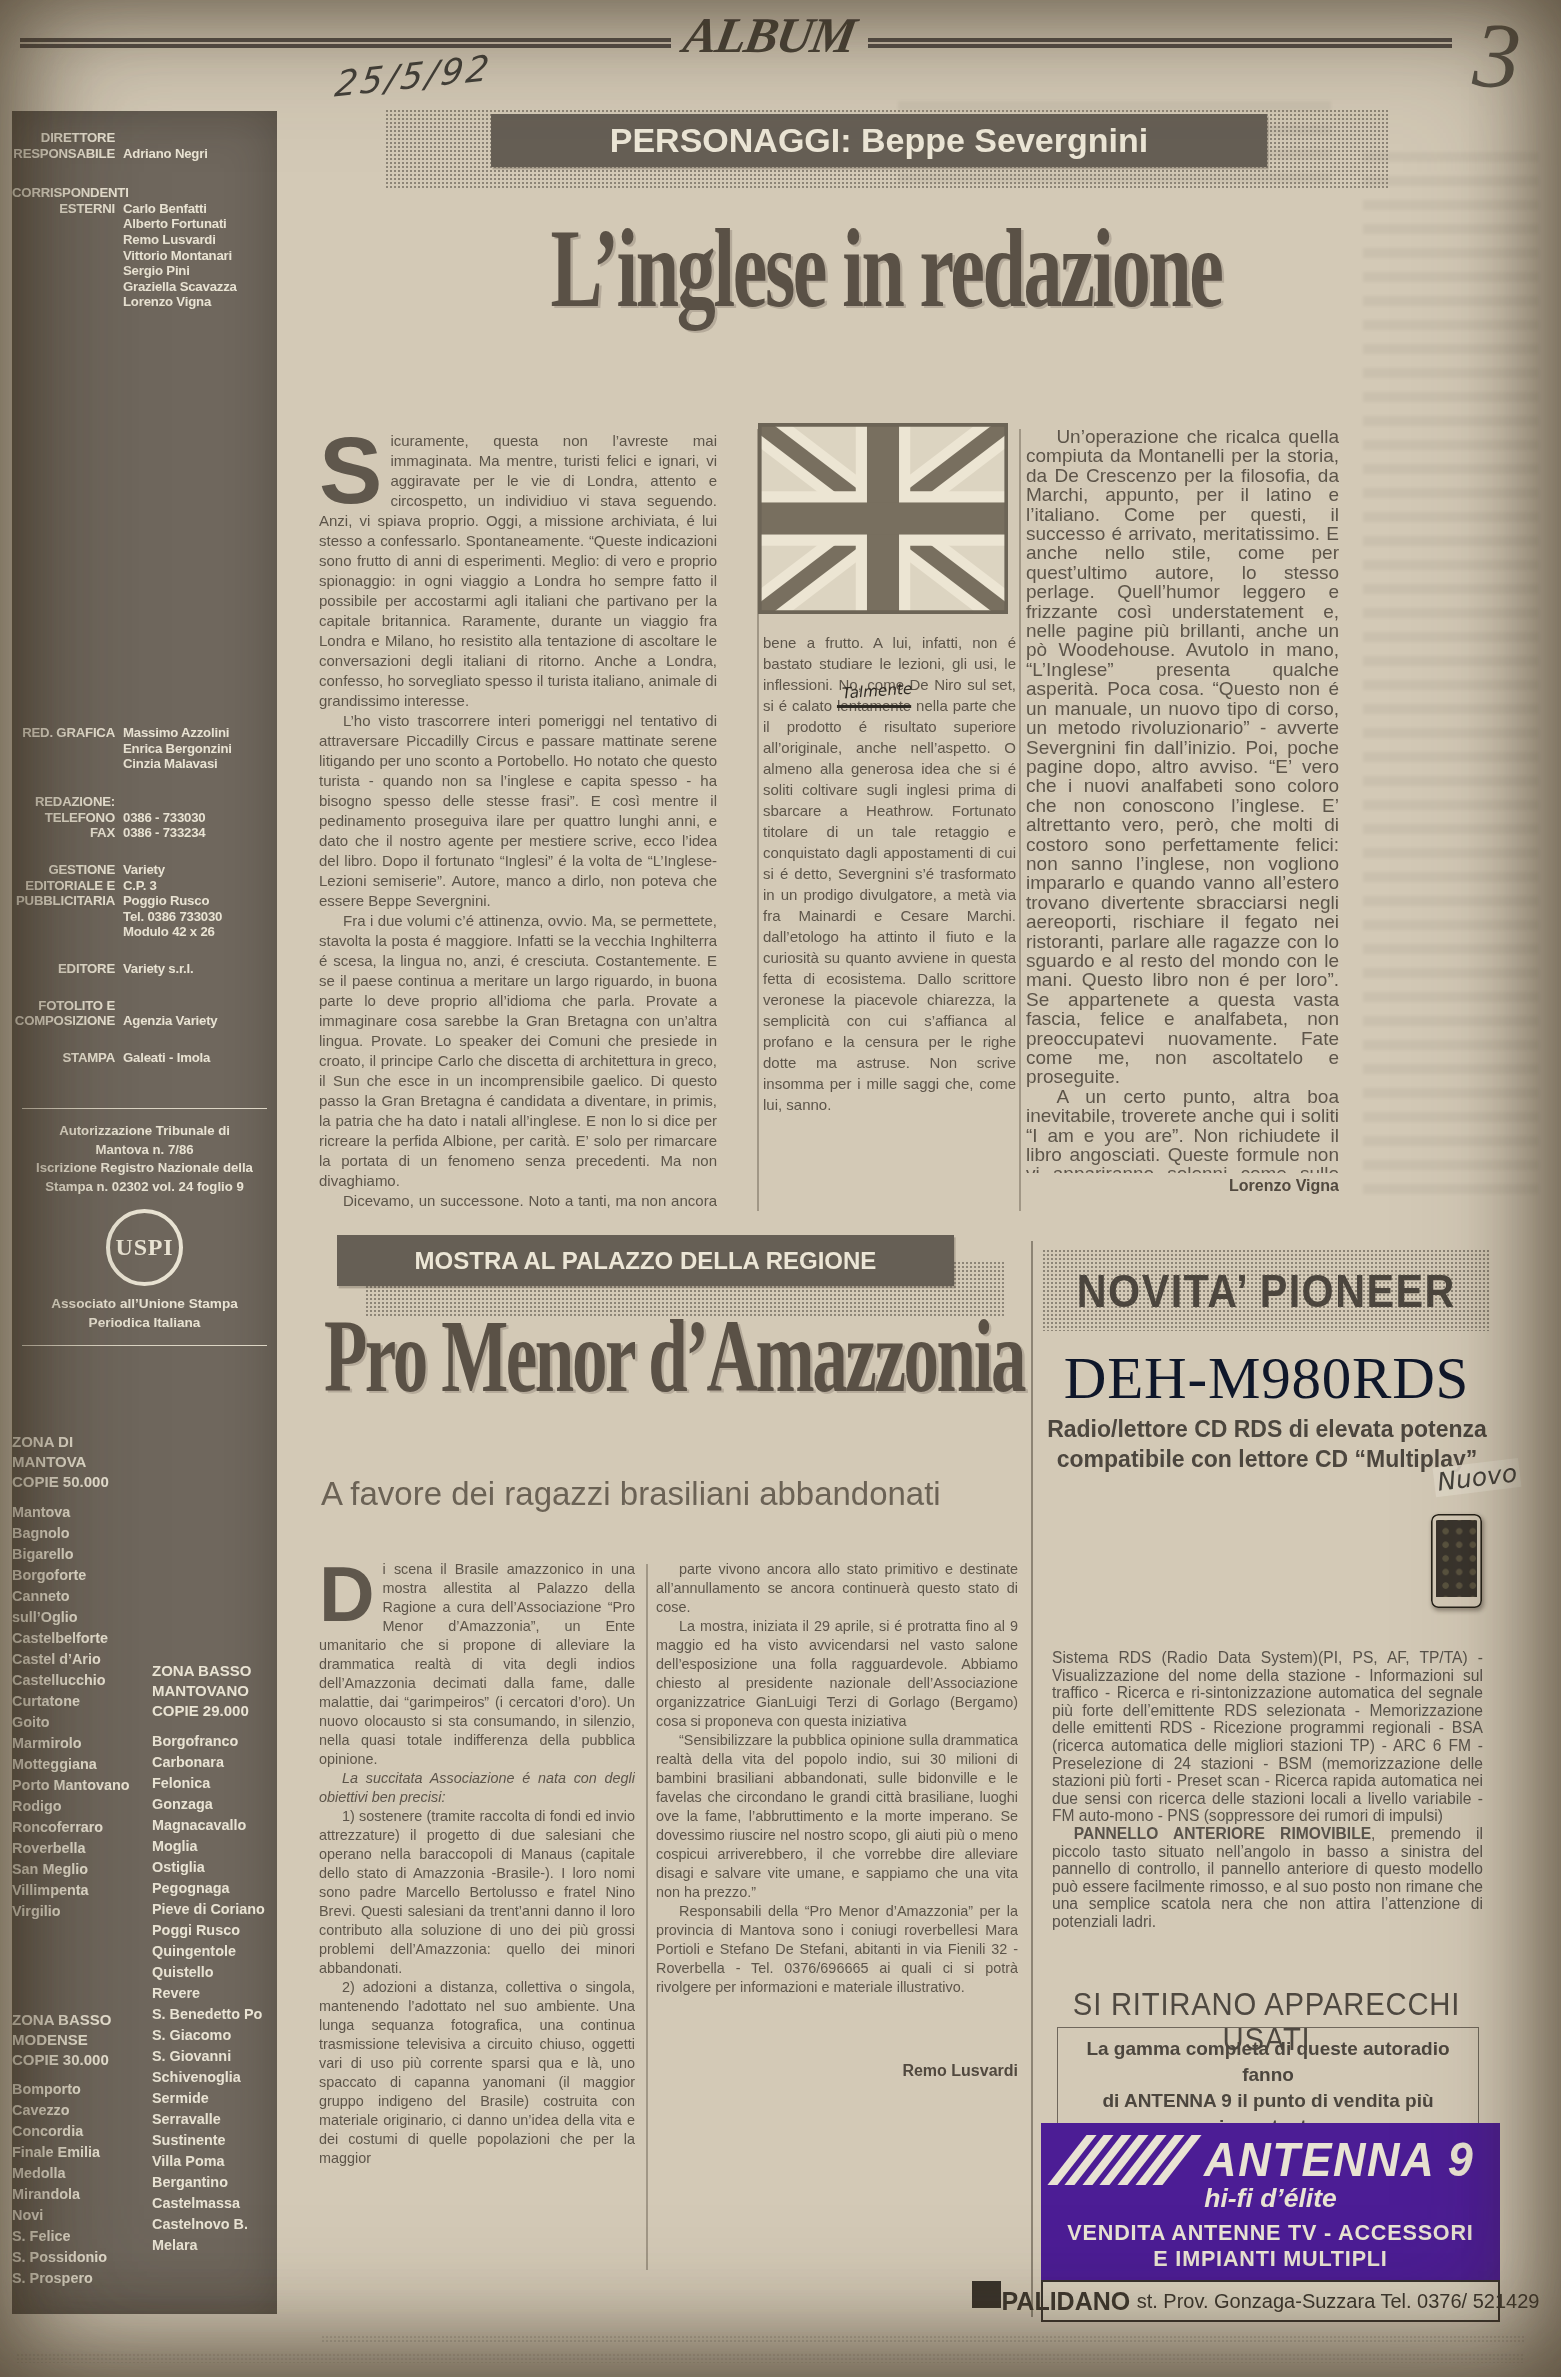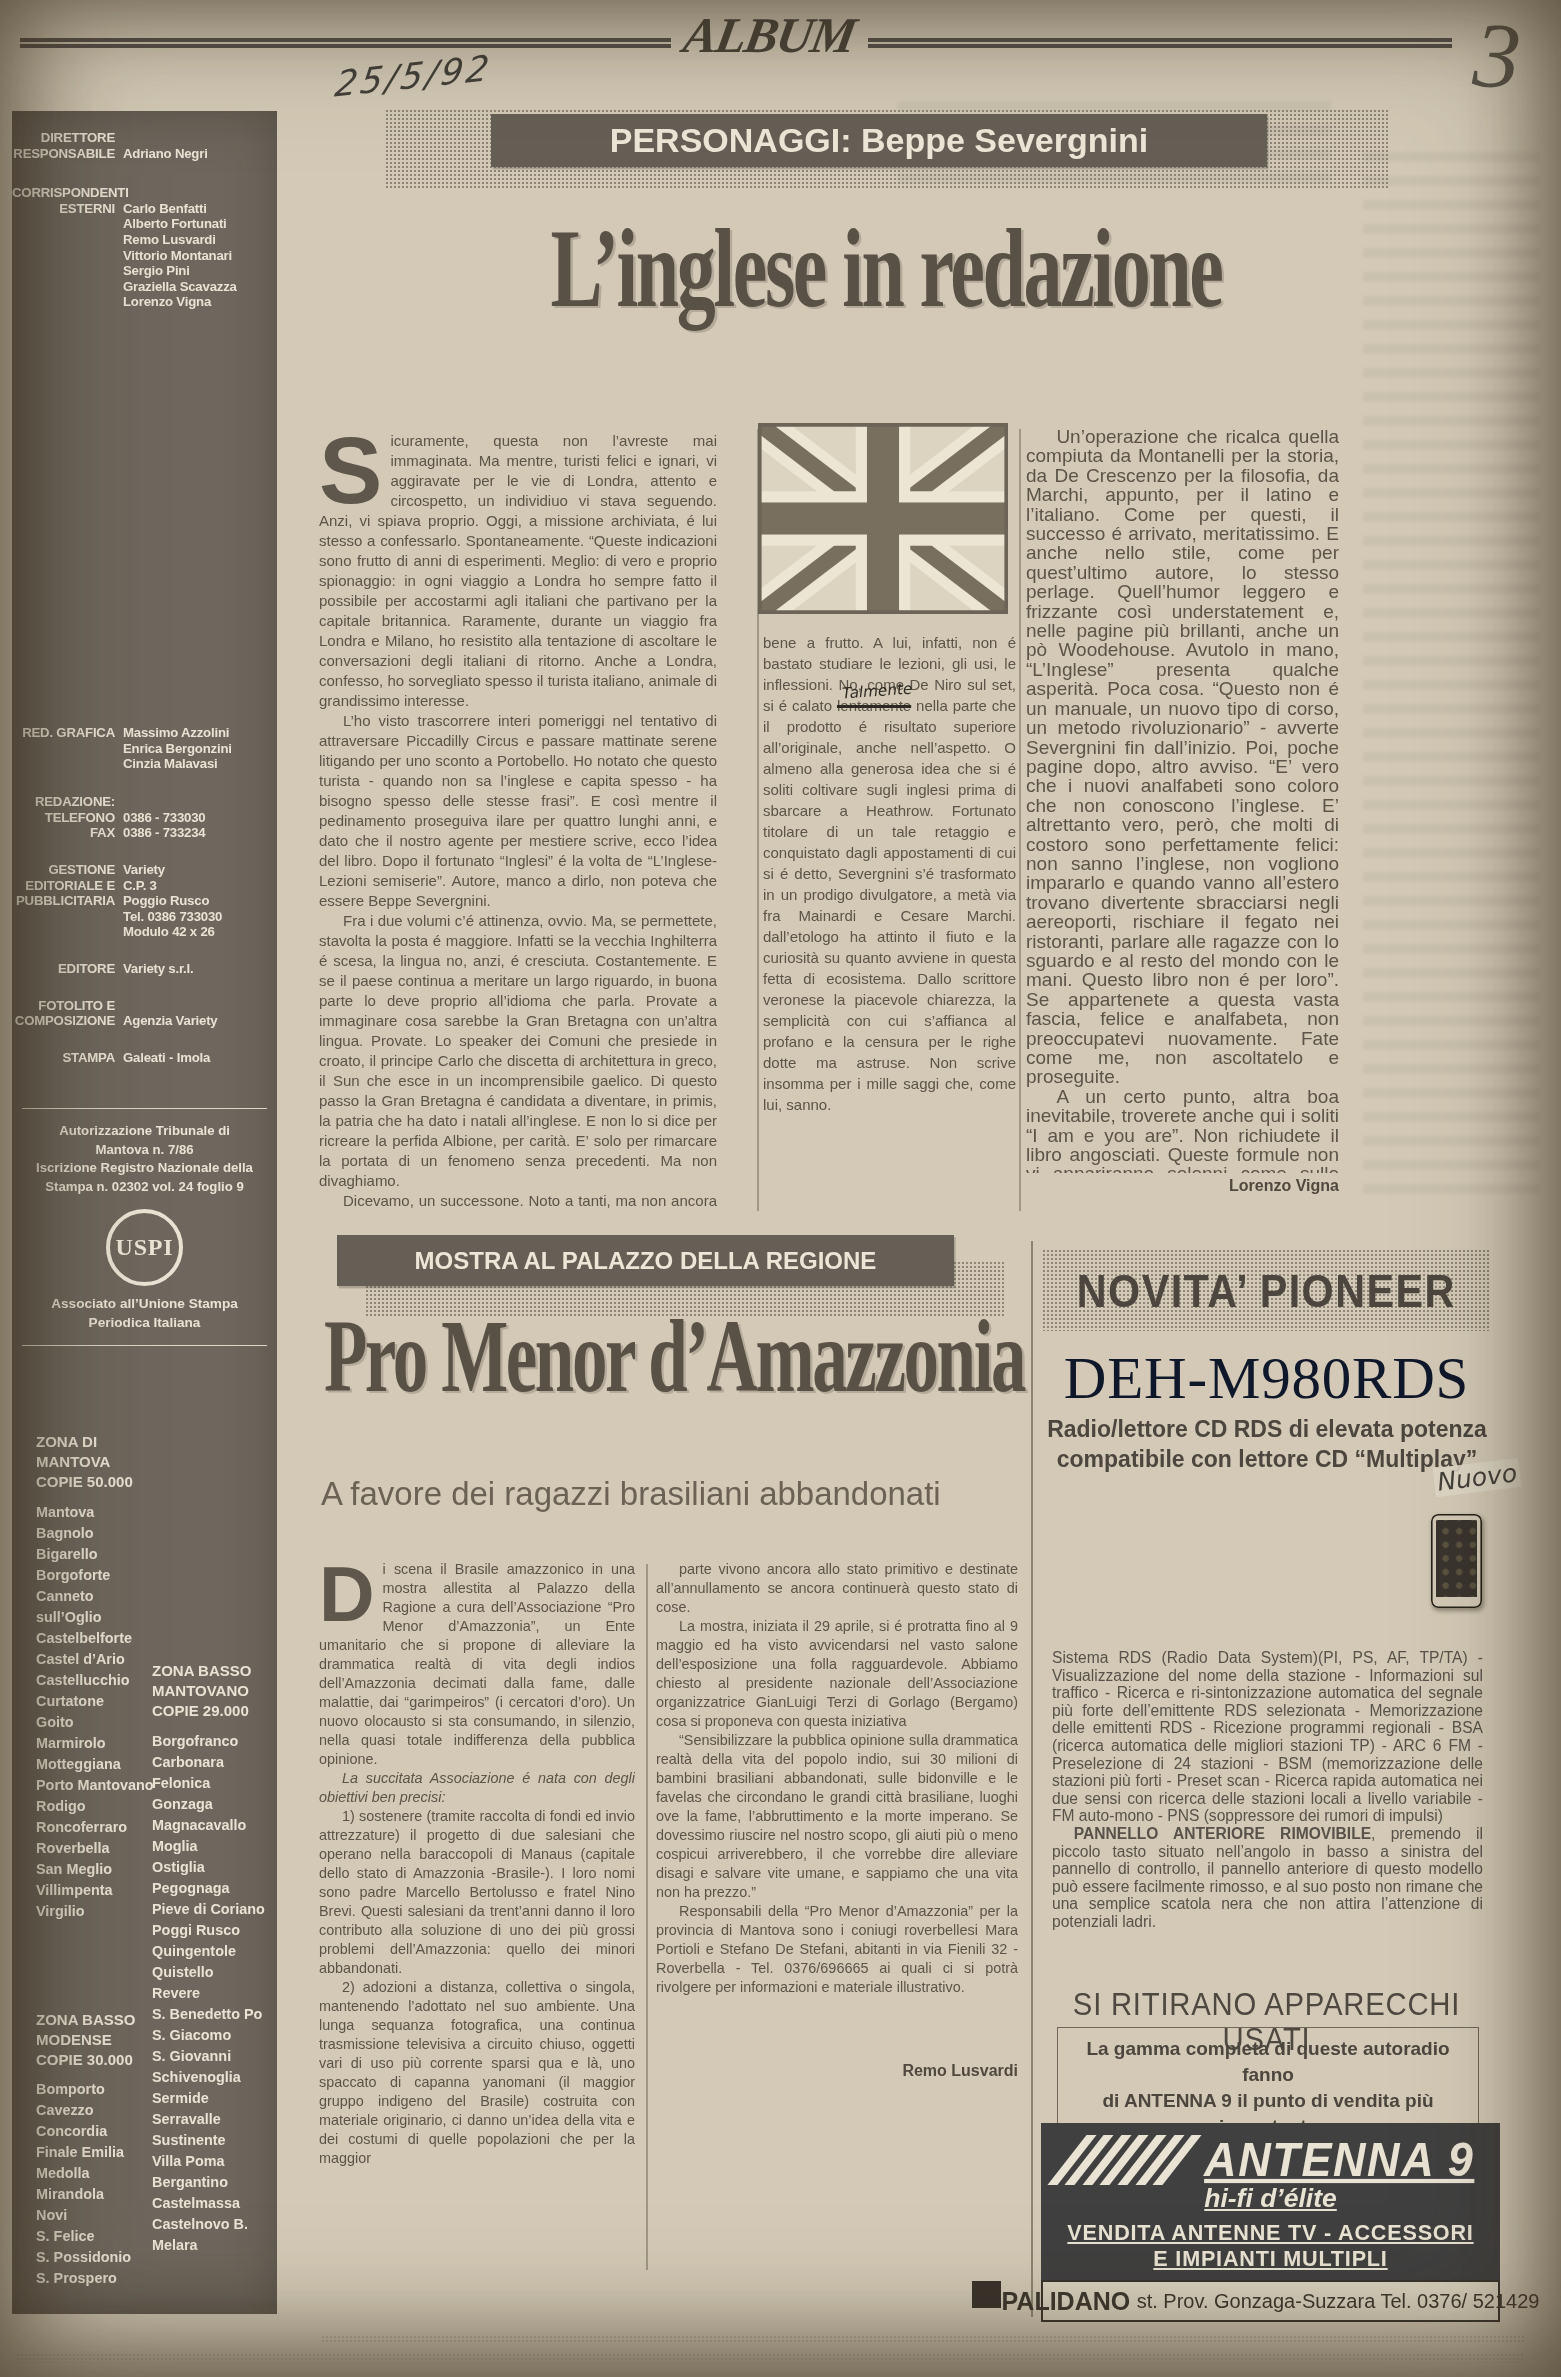--- a/index.html
+++ b/index.html
@@ -34,21 +34,21 @@
   .side-sec{display:flex;font-size:13.2px;line-height:15.6px;letter-spacing:-0.2px;}
   .side-lbls{width:103px;text-align:right;}
   .side-vals{flex:1;padding-left:8px;text-align:left;}
   .side-sec div{min-height:15.6px;}
   .side-hr{border:none;border-top:1.6px solid #ddd6c5;margin:0 9.6px;}
   .legal{text-align:center;font-size:13.2px;line-height:18.4px;margin-top:13px;}
   .uspi{width:69px;height:69px;border:4px solid #e9e3d3;border-radius:50%;
     margin:13px auto 8px auto;display:flex;align-items:center;justify-content:center;
     font-family:"Liberation Serif",serif;font-size:24px;letter-spacing:0.8px;}
   .assoc{text-align:center;font-size:13.6px;line-height:19px;margin-bottom:13px;}
-  .zona-wrap{position:absolute;left:0;top:1321px;right:0;padding-left:24px;font-size:14.4px;}
+  .zona-wrap{position:absolute;left:0;top:1321px;right:0;font-size:14.4px;}
   .z-title{line-height:20px;font-size:15px;}
   .z-list{line-height:21px;margin-top:9.6px;}
   .zona-left{width:127px;}
   .zona-right{position:absolute;left:140px;top:229px;width:120px;}
   .modense{margin-top:88px;}
 
   
   .kick-dots{position:absolute;z-index:1;}
   .kicker-band{position:absolute;background:#665f55;color:#ece6d6;z-index:2;
     display:flex;align-items:center;justify-content:center;font-weight:bold;
@@ -119,22 +119,22 @@
     background-size:13.6px 13.6px;background-position:8px 11.2px;background-clip:content-box;
     padding:6.4px 4.8px 11.2px 4.8px;box-sizing:border-box;}
   .ad-body{position:absolute;left:1052px;top:1649px;width:431px;text-align:justify;
     color:#58524a;font-size:15.6px;line-height:17.6px;}
   .ad-body p{margin:0;}
   .ad-body p+p{text-indent:1.4em;}
   .usati{position:absolute;left:1042px;top:1987px;width:449px;text-align:center;
     font-size:30.5px;color:#4e4840;letter-spacing:0.8px;transform:scaleX(.96);}
   .ad-box{position:absolute;left:1057px;top:2027px;width:420px;border:1.6px solid #6f675c;
     padding:8px 0;text-align:center;font-weight:bold;font-size:19px;line-height:26px;color:#4c463e;}
-  .ant-block{position:absolute;left:1041px;top:2123px;width:459px;height:157px;background:#404040;
-    color:#e9e3d3;overflow:hidden;text-decoration:underline;}
+  .ant-block{position:absolute;left:1041px;top:2123px;width:459px;height:157px;background:#4c1d95;
+    color:#e9e3d3;overflow:hidden;}
   .ant-row{display:flex;align-items:center;justify-content:center;margin-top:11.2px;}
   .stripes{display:flex;margin-right:14.4px;}
   .stripes i{display:block;width:10.4px;height:50px;background:#e9e3d3;margin-right:7.2px;
     transform:skewX(-38deg);}
   .ant-name{font-size:45px;font-weight:bold;font-style:italic;letter-spacing:1.6px;
     transform:scaleY(1.05);white-space:nowrap;}
   .ant-sub{text-align:center;font-style:italic;font-weight:bold;font-size:26.5px;margin-top:-3.2px;}
   .ant-l1{text-align:center;font-weight:bold;font-size:21.6px;margin-top:6.4px;letter-spacing:0.8px;}
   .ant-l2{text-align:center;font-weight:bold;font-size:21.6px;letter-spacing:0.8px;}
   .palidano{position:absolute;left:1041px;top:2280px;width:459px;height:42px;background:#dbd3c0;

